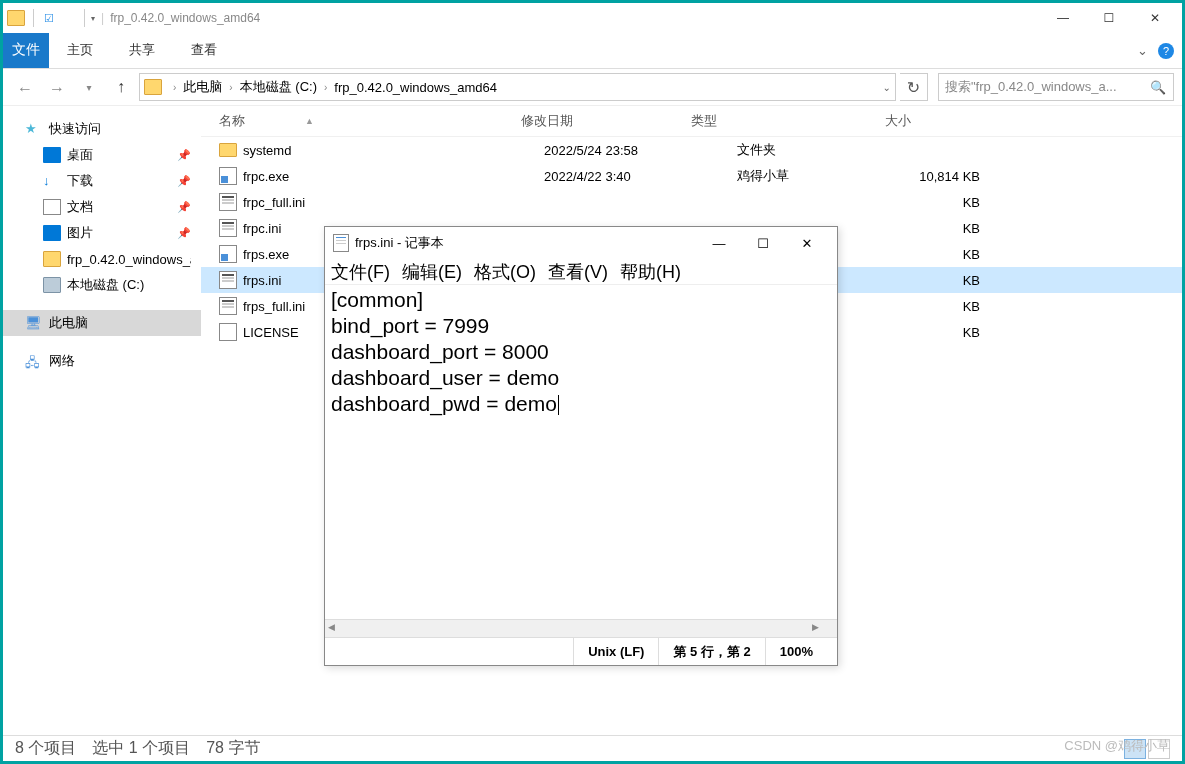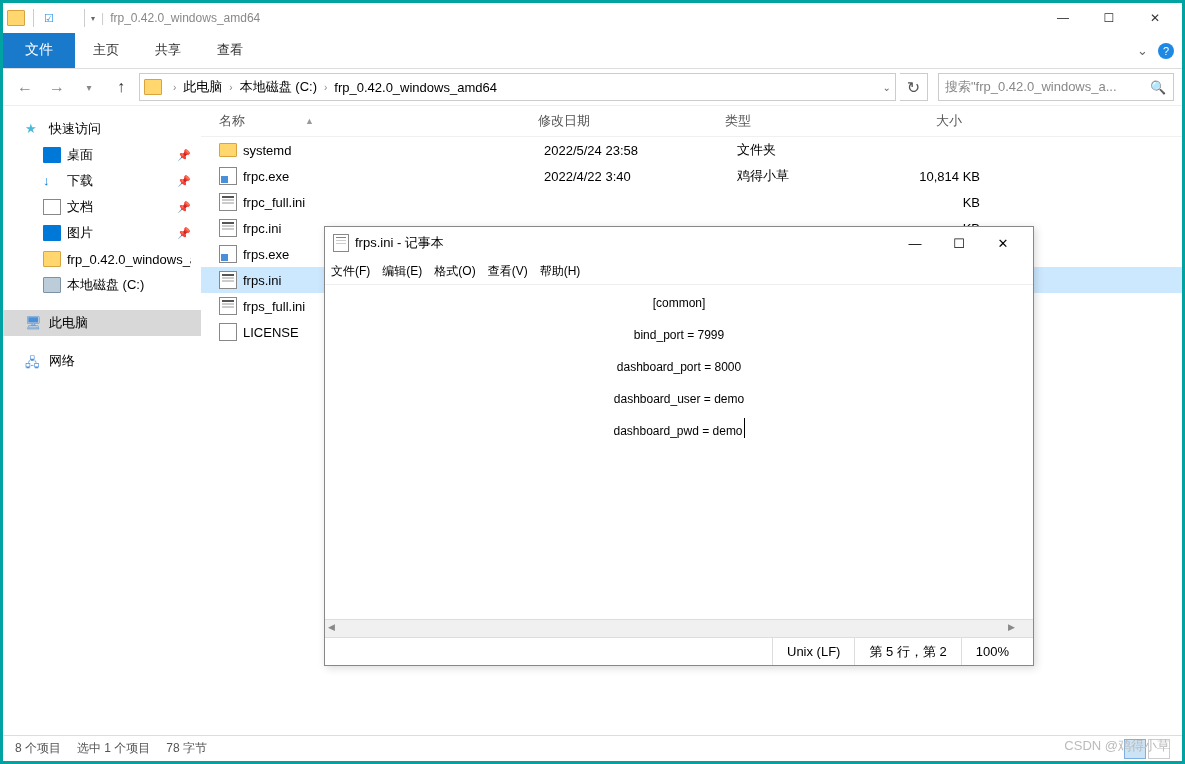--- a/index.html
+++ b/index.html
@@ -7,21 +7,21 @@
 .explorer { position: absolute; top: 0; left: 0; right: 0; bottom: 0; background: #fff; display: flex; flex-direction: column; }
 .titlebar { height: 30px; display: flex; align-items: center; padding: 0 4px; font-size: 12px; color: #555; }
 .titlebar .folder-ico { width: 18px; height: 16px; background: #ffd76e; border-radius: 1px; margin-right: 4px; border: 1px solid #d9a43d; }
 .titlebar .qa-icons { display: flex; gap: 2px; padding: 0 6px; border-left: 1px solid #ccc; border-right: 1px solid #ccc; margin-left: 4px; }
 .titlebar .qa { width: 18px; height: 18px; display: flex; align-items: center; justify-content: center; font-size: 11px; }
 .titlebar .dropdown-arrow { font-size: 8px; margin: 0 6px; color: #666; }
 .titlebar .title-text { margin-left: 6px; color: #888; }
 .win-controls { margin-left: auto; display: flex; }
 .win-btn { width: 46px; height: 30px; display: flex; align-items: center; justify-content: center; font-size: 12px; color: #333; }
 .ribbon { height: 36px; display: flex; align-items: stretch; border-bottom: 1px solid #ddd; font-size: 13px; }
-.ribbon .file-tab { background: #1979ca; color: #fff; padding: 8px 22px; font-size: 14px; }
+.ribbon .file-tab { background: #1979ca; color: #fff; padding: 8px 9px; font-size: 14px; }
 .ribbon .tab { padding: 8px 18px; color: #333; }
 .ribbon .expand { margin-left: auto; padding: 6px 8px; color: #666; display: flex; align-items: center; gap: 10px; }
 .ribbon .help-ico { width: 16px; height: 16px; border-radius: 50%; background: #1e88e5; color: #fff; font-size: 11px; text-align: center; line-height: 16px; }
 .navbar { height: 36px; display: flex; align-items: center; padding: 3px 8px; gap: 4px; }
 .nav-arrow { width: 28px; height: 28px; display: flex; align-items: center; justify-content: center; color: #888; font-size: 16px; }
 .nav-arrow.enabled { color: #333; }
 .addr-box { flex: 1; height: 28px; border: 1px solid #ccc; display: flex; align-items: center; padding: 0 4px; font-size: 13px; background: #fff; }
 .addr-box .folder-ico { width: 18px; height: 16px; background: #ffd76e; border-radius: 1px; margin-right: 6px; border: 1px solid #d9a43d; }
 .addr-box .crumb { padding: 0 2px; }
 .addr-box .sep { color: #888; padding: 0 5px; font-size: 10px; }
@@ -40,55 +40,55 @@
 .star-ico { color: #4db8d8; }
 .folder-ico-s { background: #ffd76e; border: 1px solid #d9a43d; width: 18px; height: 14px; border-radius: 1px; }
 .drive-ico { width: 18px; height: 14px; background: #bcccd9; border: 1px solid #7c93a6; border-radius: 1px; }
 .pc-ico-s { color: #4a90d9; }
 .net-ico { color: #4a90d9; }
 .desk-ico { width: 18px; height: 14px; background: #0078d7; border-radius: 1px; }
 .dl-ico { color: #0078d7; font-weight: bold; }
 .doc-ico { width: 15px; height: 18px; background: #fff; border: 1px solid #888; }
 .pic-ico { width: 18px; height: 14px; background: #0078d7; border-radius: 1px; }
 .filelist { flex: 1; display: flex; flex-direction: column; font-size: 13px; }
-.columns { display: flex; padding: 6px 0; color: #555; border-bottom: 1px solid #f0f0f0; gap: 17px; }
+.columns { display: flex; padding: 6px 0; color: #555; border-bottom: 1px solid #f0f0f0; }
 .col-name { width: 320px; padding-left: 18px; display: flex; align-items: center; gap: 60px; }
 .col-name .sort-arrow { font-size: 9px; color: #999; }
 .col-mod { width: 150px; }
 .col-type { width: 150px; margin-left: 20px; }
 .col-size { width: 90px; text-align: right; padding-right: 20px; }
 .row { display: flex; align-items: center; height: 26px; gap: 23px; }
 .row.sel { background: #cce8ff; }
 .row .col-name { display: flex; align-items: center; gap: 6px; }
 .row .ficon { width: 18px; height: 18px; flex-shrink: 0; }
 .row .folder { background: #ffd76e; border: 1px solid #d9a43d; height: 14px; border-radius: 1px; }
 .row .exe { background: #fff; border: 1px solid #888; position: relative; }
 .row .exe::after { content: ""; position: absolute; bottom: 1px; left: 1px; width: 7px; height: 7px; background: #4a90d9; }
 .row .ini { background: #fff; border: 1px solid #888; position: relative; }
 .row .ini::after { content: ""; position: absolute; top: 2px; left: 2px; right: 2px; height: 2px; background: #555; box-shadow: 0 3px 0 #ccc, 0 6px 0 #ccc; }
 .row .lic { background: #fff; border: 1px solid #888; }
-.statusbar { height: 26px; border-top: 1px solid #ddd; display: flex; align-items: center; padding: 0 12px; font-size: 12px; color: #555; gap: 16px; }
+.statusbar { height: 26px; border-top: 1px solid #ddd; display: flex; align-items: center; padding: 0 12px; font-size: 16px; color: #555; gap: 16px; }
 .statusbar .view-btns { margin-left: auto; display: flex; gap: 2px; }
 .statusbar .vb { width: 22px; height: 20px; border: 1px solid #ccc; }
 .statusbar .vb.sel { background: #cce3f6; border-color: #7bb1e0; }
 
 
-.notepad { position: absolute; top: 223px; left: 321px; width: 710px; height: 440px; background: #fff; border: 1px solid #888; display: flex; flex-direction: column; box-shadow: 2px 2px 8px rgba(0,0,0,0.15); }
+.notepad { position: absolute; top: 223px; left: 321px; width: 514px; height: 440px; background: #fff; border: 1px solid #888; display: flex; flex-direction: column; box-shadow: 2px 2px 8px rgba(0,0,0,0.15); }
 .np-title { height: 32px; display: flex; align-items: center; padding: 0 8px; font-size: 13px; }
 .np-title .np-ico { width: 16px; height: 18px; background: #fff; border: 1px solid #888; margin-right: 6px; position: relative; }
 .np-title .np-ico::after { content: ""; position: absolute; top: 2px; left: 2px; right: 2px; height: 1px; background: #4a90d9; box-shadow: 0 3px 0 #ccc, 0 6px 0 #ccc; }
 .np-title .np-controls { margin-left: auto; display: flex; }
 .np-title .np-btn { width: 44px; height: 28px; display: flex; align-items: center; justify-content: center; font-size: 13px; }
-.np-menu { height: 26px; display: flex; align-items: center; padding: 0 6px; font-size: 12px; gap: 12px; border-bottom: 1px solid #eee; }
-.np-body { flex: 1; padding: 2px 6px; font-size: 12px; font-family: "Segoe UI", sans-serif; line-height: 32px; white-space: pre; overflow: hidden; position: relative; text-align: center; }
+.np-menu { height: 26px; display: flex; align-items: center; padding: 0 6px; font-size: 18px; gap: 12px; border-bottom: 1px solid #eee; }
+.np-body { flex: 1; padding: 2px 6px; font-size: 21px; font-family: "Segoe UI", sans-serif; line-height: 26px; white-space: pre; overflow: hidden; position: relative; }
 .np-scroll-h { height: 18px; background: #f0f0f0; border-top: 1px solid #ddd; position: relative; }
 .np-scroll-h::before { content: "◀"; position: absolute; left: 3px; top: 2px; font-size: 9px; color: #888; }
 .np-scroll-h::after { content: "▶"; position: absolute; right: 18px; top: 2px; font-size: 9px; color: #888; }
 .np-status { height: 28px; border-top: 1px solid #ddd; display: flex; align-items: center; font-size: 13px; padding-right: 10px; }
-.np-status .cell { border-left: 1px solid #ddd; padding: 0 14px; height: 100%; display: flex; align-items: center; }
+.np-status .cell { border-left: 1px solid #ddd; padding: 0 14px; height: 100%; display: flex; align-items: center; font-weight: bold; }
 .watermark { position: absolute; bottom: 6px; right: 12px; color: #bbb; font-size: 13px; }
 .cursor { display: inline-block; width: 1px; height: 20px; background: #000; vertical-align: text-bottom; margin-left: 1px; }
 </style>
 </head>
 <body>
 
 <div class="explorer">
 
   <div class="titlebar">
     <div class="folder-ico"></div>

